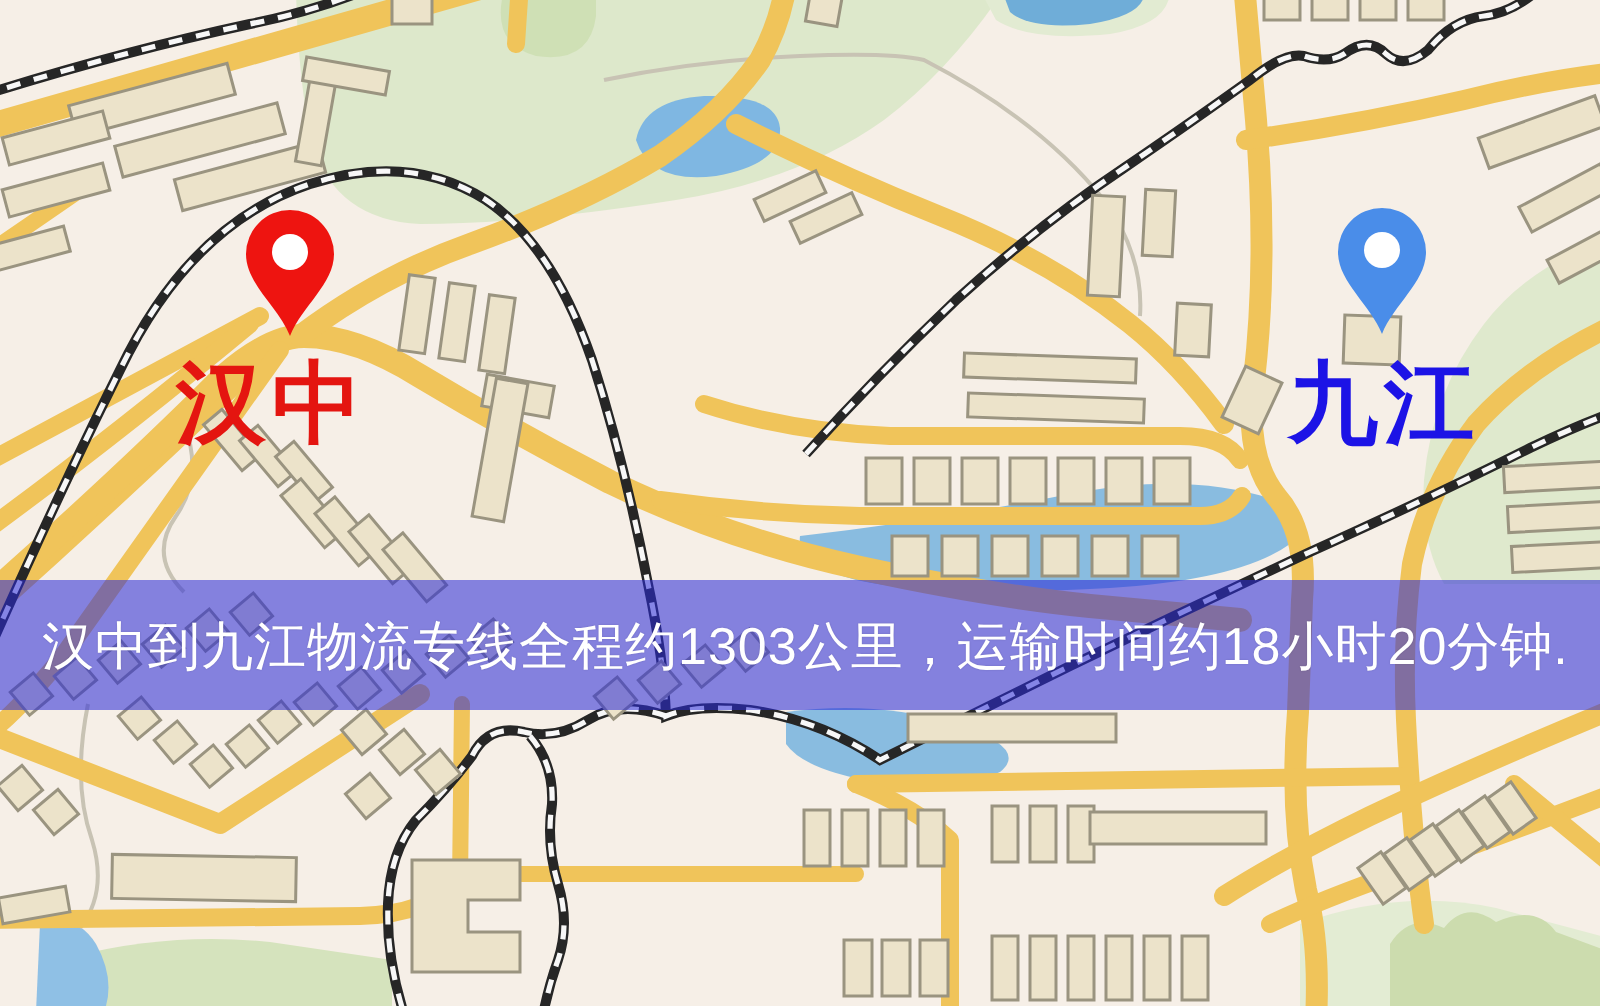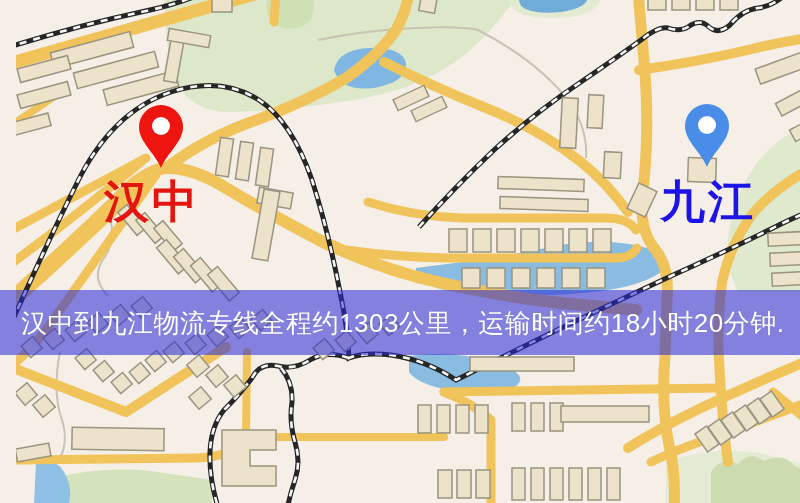--- a/index.html
+++ b/index.html
@@ -1,21 +1,21 @@
 <!DOCTYPE html>
 <html><head>
 <meta charset="utf-8">
 <style>
   html,body{margin:0;padding:0;}
   body{
     width:800px;height:503px;overflow:hidden;position:relative;
     font-family:"Liberation Sans","DejaVu Sans",sans-serif;
     background:#f6efe7;
   }
-  .map-wrap{position:absolute;inset:0;margin-left:16px;}
+  .map-wrap{position:absolute;inset:0;}
   svg{display:block;}
   .banner{
     position:absolute;left:0;top:290px;width:800px;height:65px;
     background:rgba(42,42,216,0.56);
     display:flex;align-items:center;
     z-index:5;
   }
   .banner-text{
     color:#ffffff;font-size:26px;line-height:1;letter-spacing:0.5px;
     padding-left:21px;white-space:nowrap;

